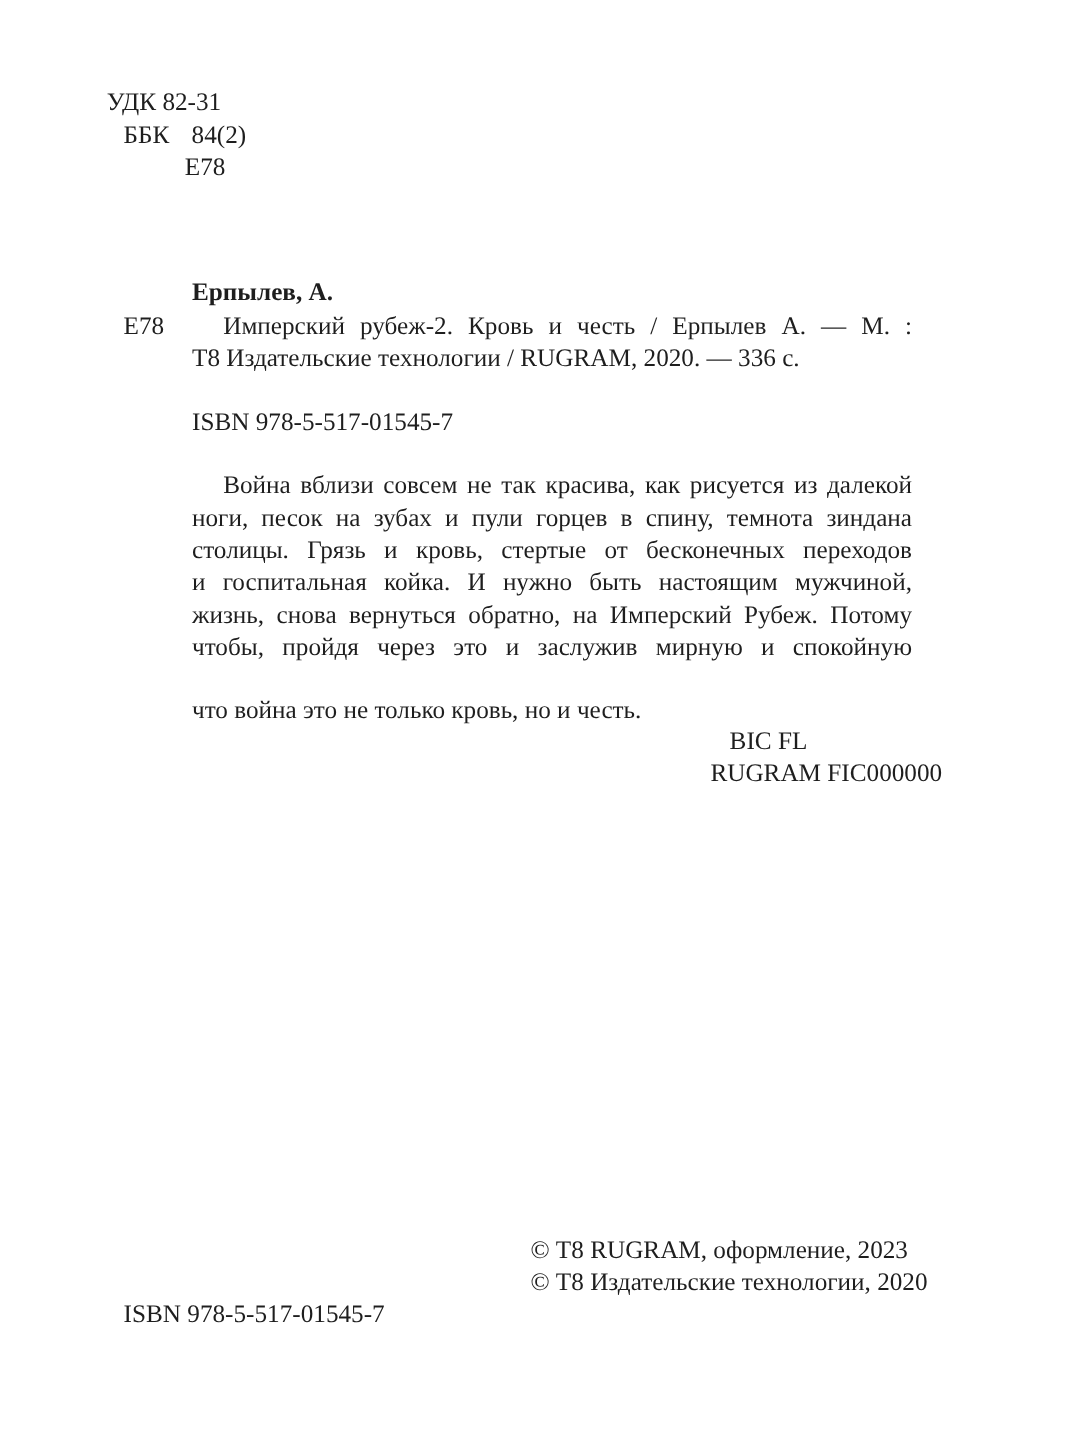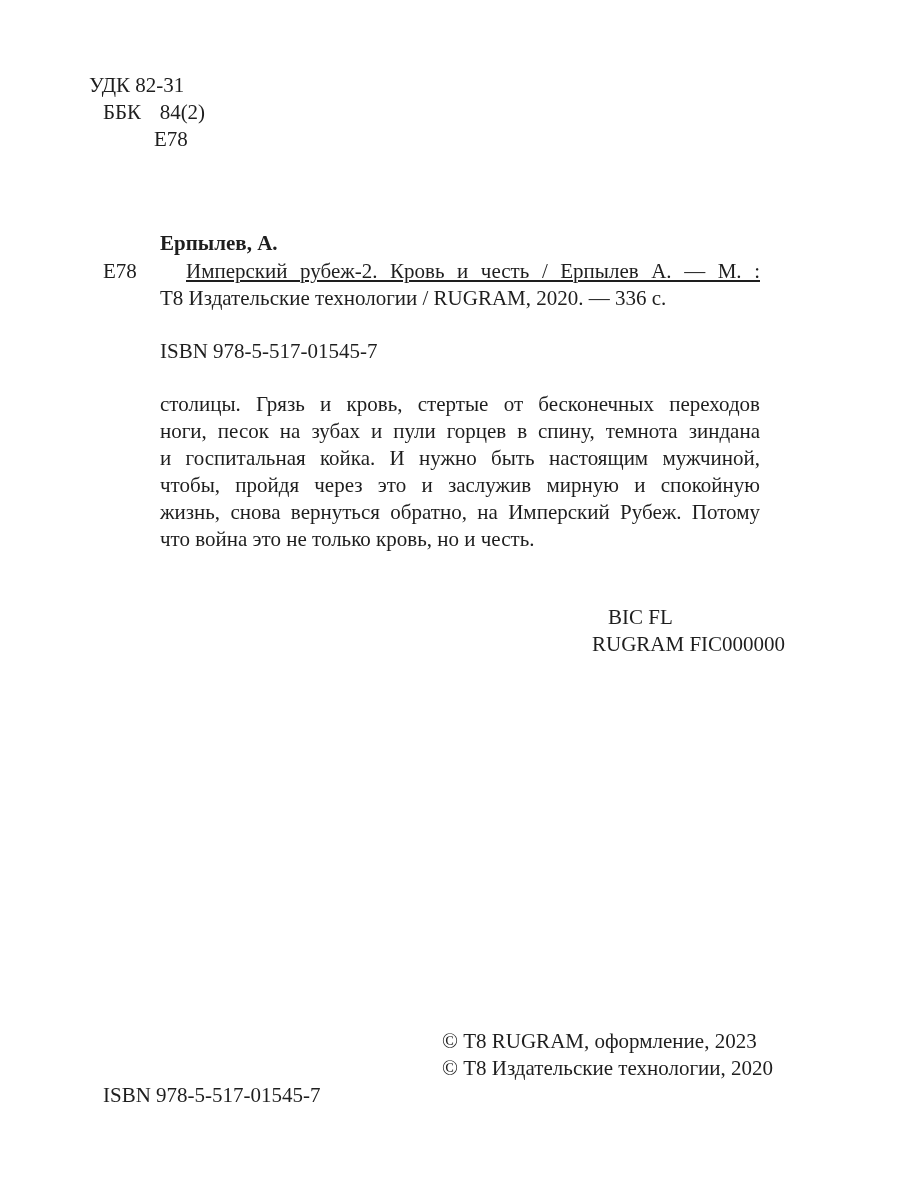--- a/index.html
+++ b/index.html
@@ -23,39 +23,39 @@
     #udk  { left: 89px; top: 72px; }
     #bbk  { left: 103px; top: 99px; }
     #bbk .gap { display: inline-block; width: 8px; }
     #cutter-top { left: 154px; top: 126px; }
 
     
     #author { left: 160px; top: 230px; font-weight: bold; }
     #cutter-left { left: 103px; top: 258px; }
     #record-line1 {
       left: 186px; top: 258px; width: 574px;
-      text-align: justify; text-align-last: justify; white-space: normal; text-decoration: underline;
+      text-align: justify; text-align-last: justify; white-space: normal;
     }
     #record-line2 { left: 160px; top: 285px; }
 
     #isbn-main { left: 160px; top: 338px; }
 
     
     #annotation {
       left: 160px; top: 391px; width: 600px;
       white-space: normal;
     }
     #annotation .line {
       display: block;
       text-align: justify;
       text-align-last: justify;
       height: 27px;
     }
     #annotation .line.first { text-indent: 26px; }
-    #annotation .line.last { text-align-last: left; }
+    #annotation .line.last { text-align-last: left; margin-top: 25px; }
 
     
     #bic { left: 592px; top: 604px; margin-left: 16px; }
     #bisac { left: 592px; top: 631px; }
 
     
     #copyright { left: 442px; top: 1028px; }
     #copyright .cline { display: block; height: 27px; }
     #isbn-bottom { left: 103px; top: 1082px; }
   </style>
@@ -71,25 +71,26 @@
 <div class="abs" id="cutter-top">Е78</div>
 
 <div class="abs" id="author">Ерпылев, А.</div>
 <div class="abs" id="cutter-left">Е78</div>
 <div class="abs" id="record-line1">Имперский рубеж-2. Кровь и честь / Ерпылев А. — М. :</div>
 <div class="abs" id="record-line2">Т8 Издательские технологии / RUGRAM, 2020. — 336 с.</div>
 
 <div class="abs" id="isbn-main">ISBN 978-5-517-01545-7</div>
 
 <div class="abs" id="annotation">
+  <span class="line first">Война вблизи совсем не так красива, как рисуется из далекой</span>
+  <span class="line">ноги, песок на зубах и пули горцев в спину, темнота зиндана</span>
   <span class="line">столицы. Грязь и кровь, стертые от бесконечных переходов</span>
-  <span class="line">ноги, песок на зубах и пули горцев в спину, темнота зиндана</span>
   <span class="line">и госпитальная койка. И нужно быть настоящим мужчиной,</span>
+  <span class="line">жизнь, снова вернуться обратно, на Имперский Рубеж. Потому</span>
   <span class="line">чтобы, пройдя через это и заслужив мирную и спокойную</span>
-  <span class="line">жизнь, снова вернуться обратно, на Имперский Рубеж. Потому</span>
   <span class="line last">что война это не только кровь, но и честь.</span>
 </div>
 
 <div class="abs" id="bic">BIC FL</div>
 <div class="abs" id="bisac">RUGRAM FIC000000</div>
 
 <div class="abs" id="copyright">
   <span class="cline">© Т8 RUGRAM, оформление, 2023</span>
   <span class="cline">© Т8 Издательские технологии, 2020</span>
 </div>

